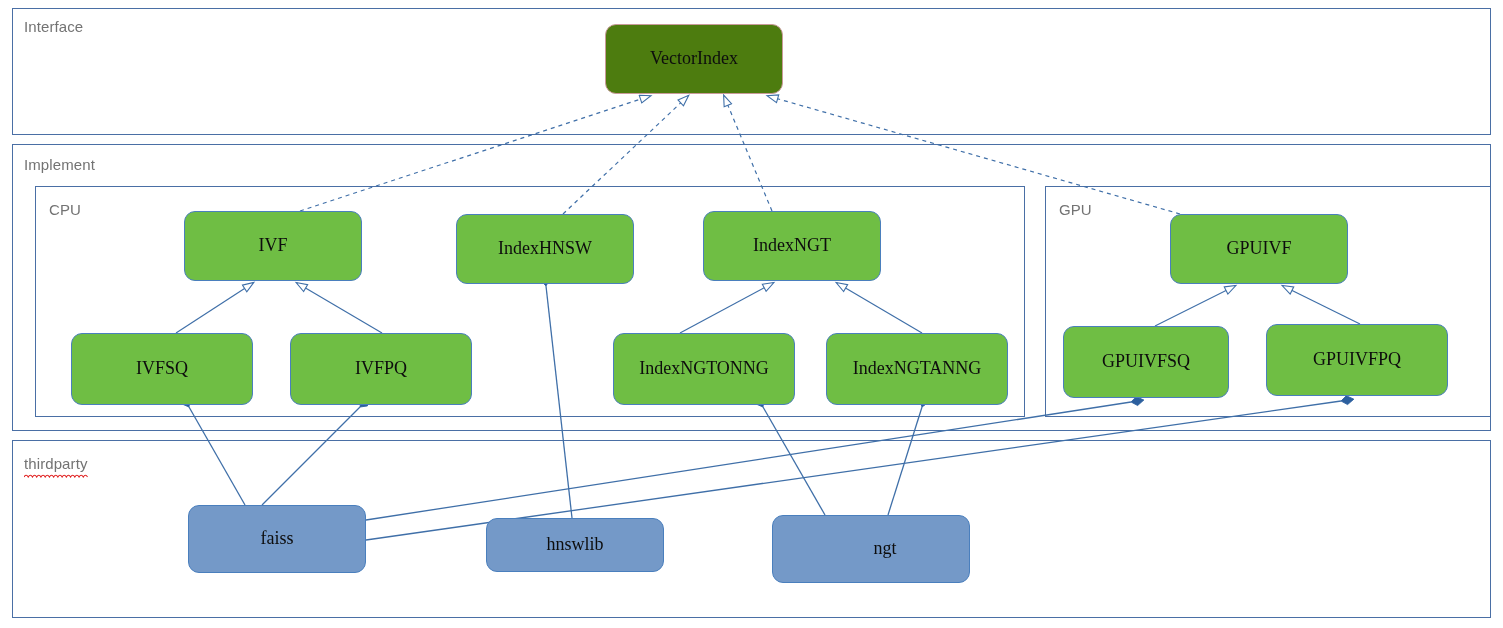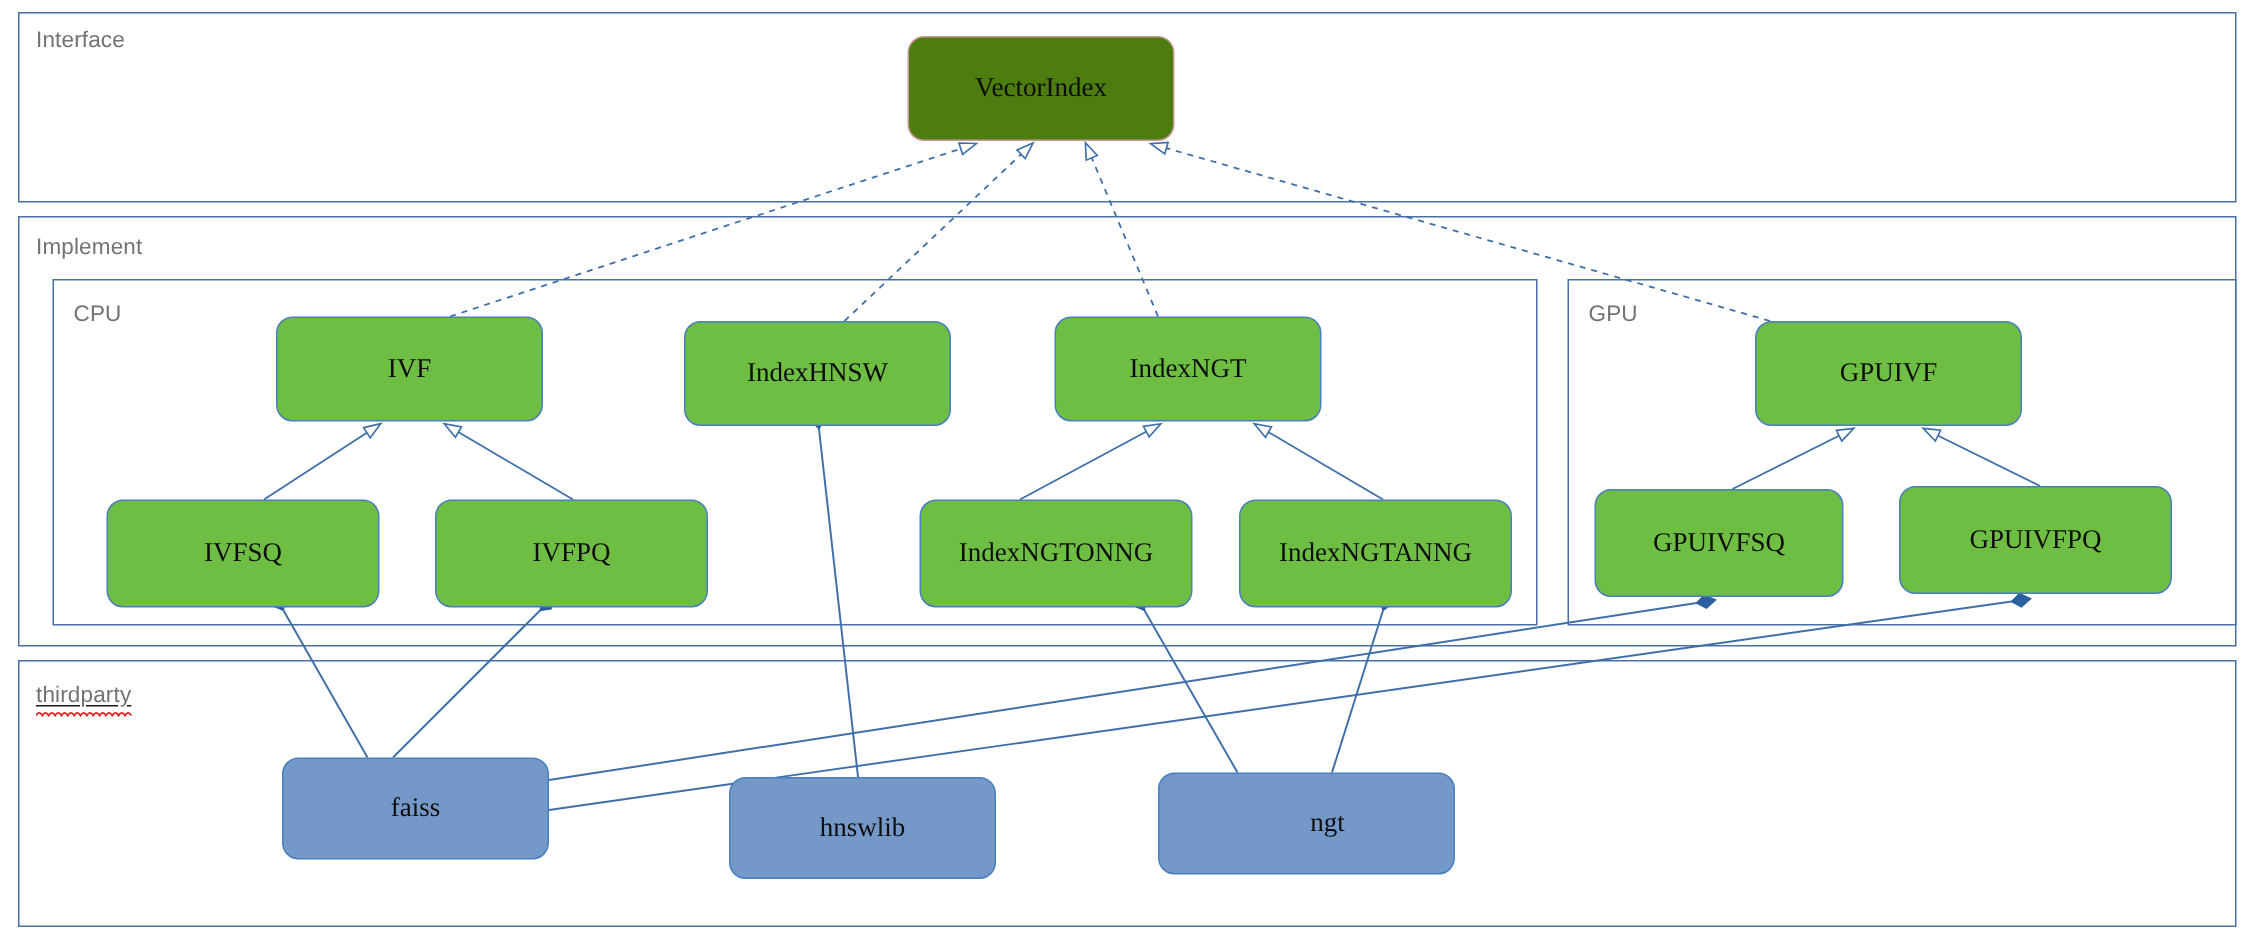--- a/index.html
+++ b/index.html
@@ -25,21 +25,20 @@
   }
   .container-label {
     position: absolute;
     font-family: "Liberation Sans", sans-serif;
     font-size: 15px;
     color: #737373;
     white-space: nowrap;
     letter-spacing: 0.1px;
   }
   .container-label.misspelled {
-    text-decoration: underline;
     text-decoration-color: #1a1a1a;
     text-underline-offset: 2px;
   }
   .squiggle {
     position: absolute;
     left: 0;
     bottom: -6px;
     width: 100%;
     height: 5px;
     pointer-events: none;
@@ -153,21 +152,21 @@
       </div>
       <div class="node impl" style="left: 1063px; top: 326px; width: 166px; height: 72px;">
         <span>GPUIVFSQ</span>
       </div>
       <div class="node impl" style="left: 1266px; top: 324px; width: 182px; height: 72px;">
         <span>GPUIVFPQ</span>
       </div>
       <div class="node third" style="left: 188px; top: 505px; width: 178px; height: 68px; justify-content: center;">
         <span>faiss</span>
       </div>
-      <div class="node third" style="left: 486px; top: 518px; width: 178px; height: 68px;">
+      <div class="node third" style="left: 486px; top: 518px; width: 178px; height: 54px;">
         <span>hnswlib</span>
       </div>
       <div class="node third" style="left: 772px; top: 515px; width: 198px; height: 68px; padding-left: 28px;">
         <span>ngt</span>
       </div>
     </div>
 
 </div>
 
 </body></html>

